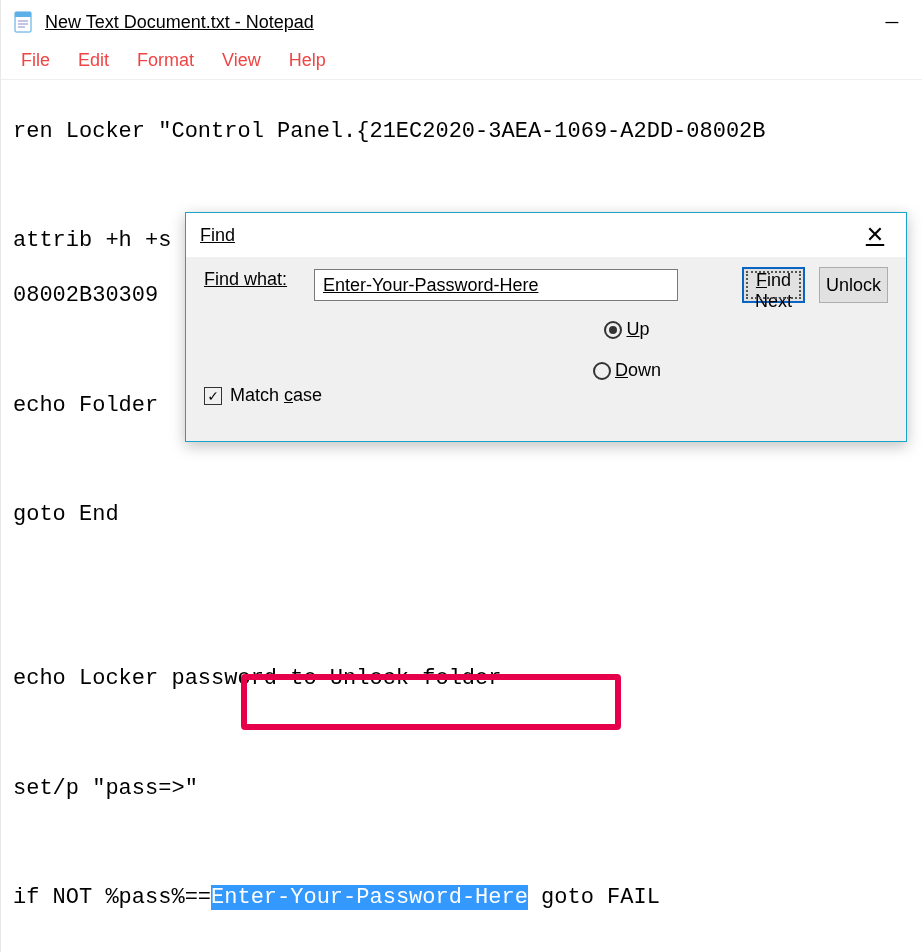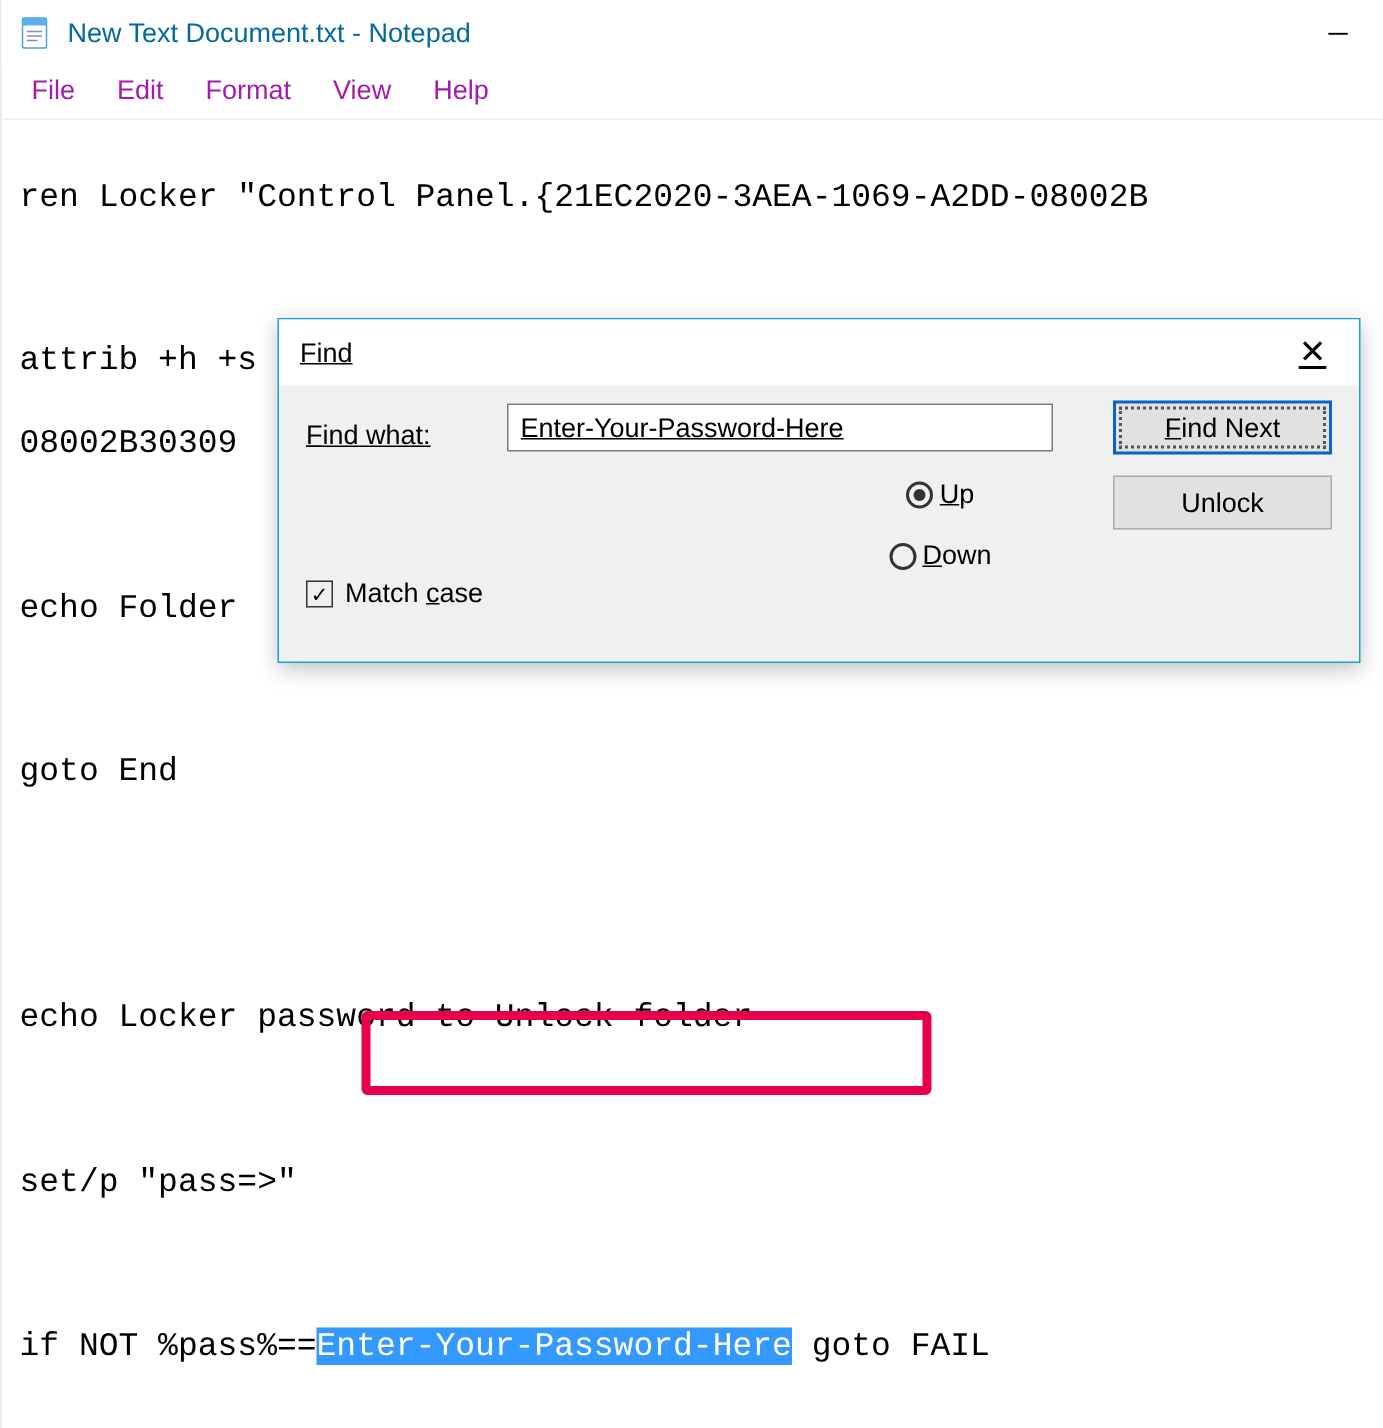--- a/index.html
+++ b/index.html
@@ -27,35 +27,36 @@
     padding: 0 10px;
     background: #ffffff;
   }
   .titlebar .app-icon {
     width: 24px;
     height: 24px;
     margin-right: 10px;
   }
   .titlebar .title-text {
     font-size: 18px;
-    color: #0369a1;
+    color: #000000;
+    text-decoration: underline;
   }
   .titlebar .spacer { flex: 1; }
   .titlebar .win-btn {
     width: 40px;
     text-align: center;
     font-size: 18px;
     color: #000;
   }
   .menubar {
     display: flex;
     gap: 28px;
     padding: 6px 20px 8px 20px;
     font-size: 18px;
-    color: #a21caf;
+    color: #ef4444;
   }
   .menubar span { cursor: default; }
   .editor {
     font-family: Consolas, "Courier New", monospace;
     font-size: 22px;
     line-height: 1.25;
     white-space: pre;
     padding: 10px 12px 0 12px;
     color: #000;
     position: relative;
@@ -104,42 +105,41 @@
     cursor: default;
   }
   .find-body {
     position: relative;
     padding: 12px 18px;
     height: calc(100% - 44px);
     font-size: 18px;
   }
   .find-row {
     display: flex;
-    align-items: flex-end;
-    gap: 24px;
+    align-items: flex-start;
   }
   .find-label {
     width: 110px;
   }
   .find-input {
     flex: 0 0 364px;
     height: 32px;
     font-size: 18px;
     padding: 2px 8px;
     border: 1px solid #7a7a7a;
     background: #fff;
     font-family: inherit;
   }
   .find-buttons {
     position: absolute;
     right: 18px;
     top: 10px;
     width: 146px;
     display: flex;
-    flex-direction: column;
+    flex-direction: row;
     gap: 14px;
   }
   .find-btn {
     height: 36px;
     border: 1px solid #adadad;
     background: #e1e1e1;
     font-size: 18px;
     font-family: inherit;
     cursor: default;
   }

